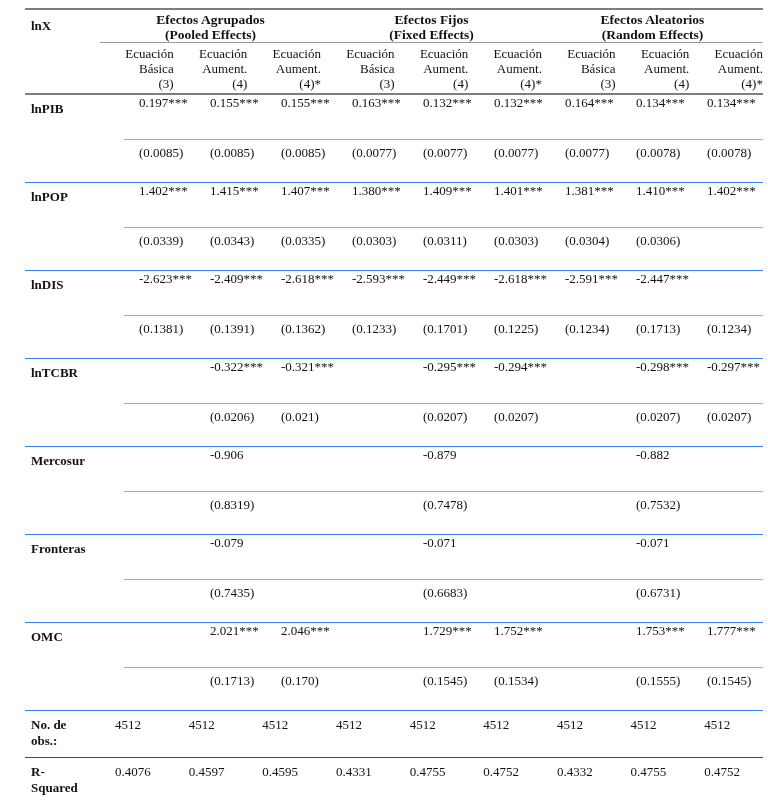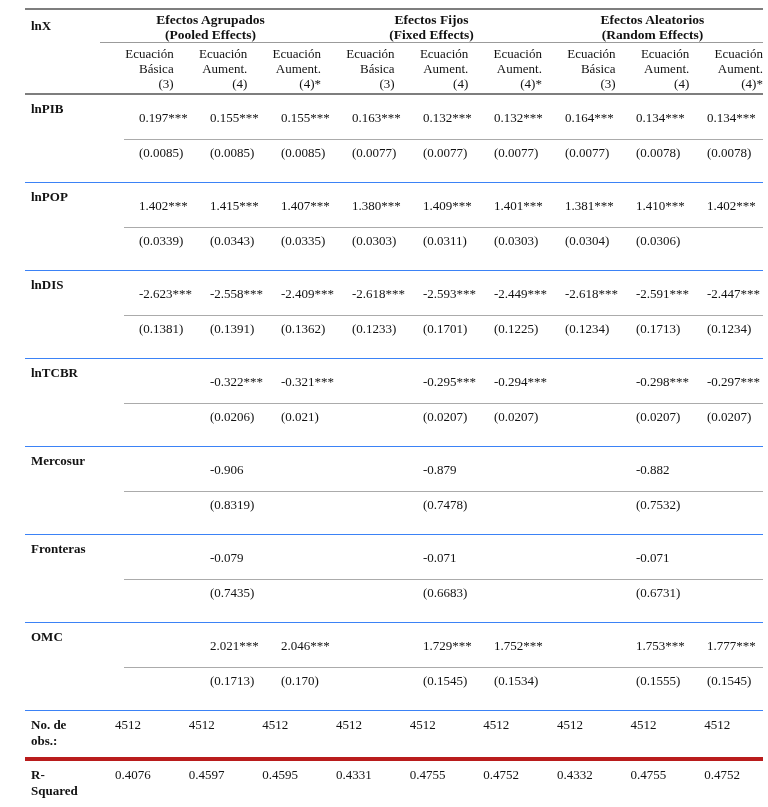--- a/index.html
+++ b/index.html
@@ -32,29 +32,29 @@
     width:11.111%; box-sizing:border-box; padding:3px 0 2px 15px;
     font-size:13px; line-height:15px; white-space:nowrap;text-align:right;
   }
 
   .vblock { display:flex; border-bottom:1px solid #3b82f6;gap:24px; }
   .vlabel {
     width:75px; box-sizing:border-box; padding:6px 0 0 6px;
     font-weight:bold; font-size:13px; white-space:nowrap;
   }
   .vcols { flex:1; display:flex; flex-direction:column; min-width:0; }
-  .crow  { display:flex; height:44px; box-sizing:border-box; padding-top:15px; }
+  .crow  { display:flex; height:44px; box-sizing:border-box; padding-top:0; }
   .psep  { border-top:1px solid #ababab; }
   .serow { display:flex; height:42px; box-sizing:border-box; padding-top:5px; }
   .cell {
     width:11.111%; box-sizing:border-box; padding-left:15px;
     font-size:13px; white-space:nowrap;
   }
 
-  .srow { display:flex; border-bottom:4px solid #b91c1c; }
+  .srow { display:flex; border-bottom:1px solid #b91c1c; }
   .srow.last { border-bottom:none; }
   .slabel {
     width:75px; box-sizing:border-box; padding:6px 10px 8px 6px;
     font-weight:bold; font-size:13px; line-height:16px;
   }
   .srow.last .slabel { padding-bottom:18px; }
   .cellwrap { flex:1; display:flex; padding-top:6px; min-width:0; }
 </style>
 </head>
 <body>
@@ -187,21 +187,20 @@
               <div class="cell">(0.0304)</div>
               <div class="cell">(0.0306)</div>
             </div>
           </div>
         </div>
         <div class="vblock">
           <div class="vlabel">lnDIS</div>
           <div class="vcols">
             <div class="crow">
               <div class="cell">-2.623***</div>
-              <div class="cell">-2.558***</div>
               <div class="cell">-2.409***</div>
               <div class="cell">-2.618***</div>
               <div class="cell">-2.593***</div>
               <div class="cell">-2.449***</div>
               <div class="cell">-2.618***</div>
               <div class="cell">-2.591***</div>
               <div class="cell">-2.447***</div>
             </div>
             <div class="psep"></div>
             <div class="serow">

